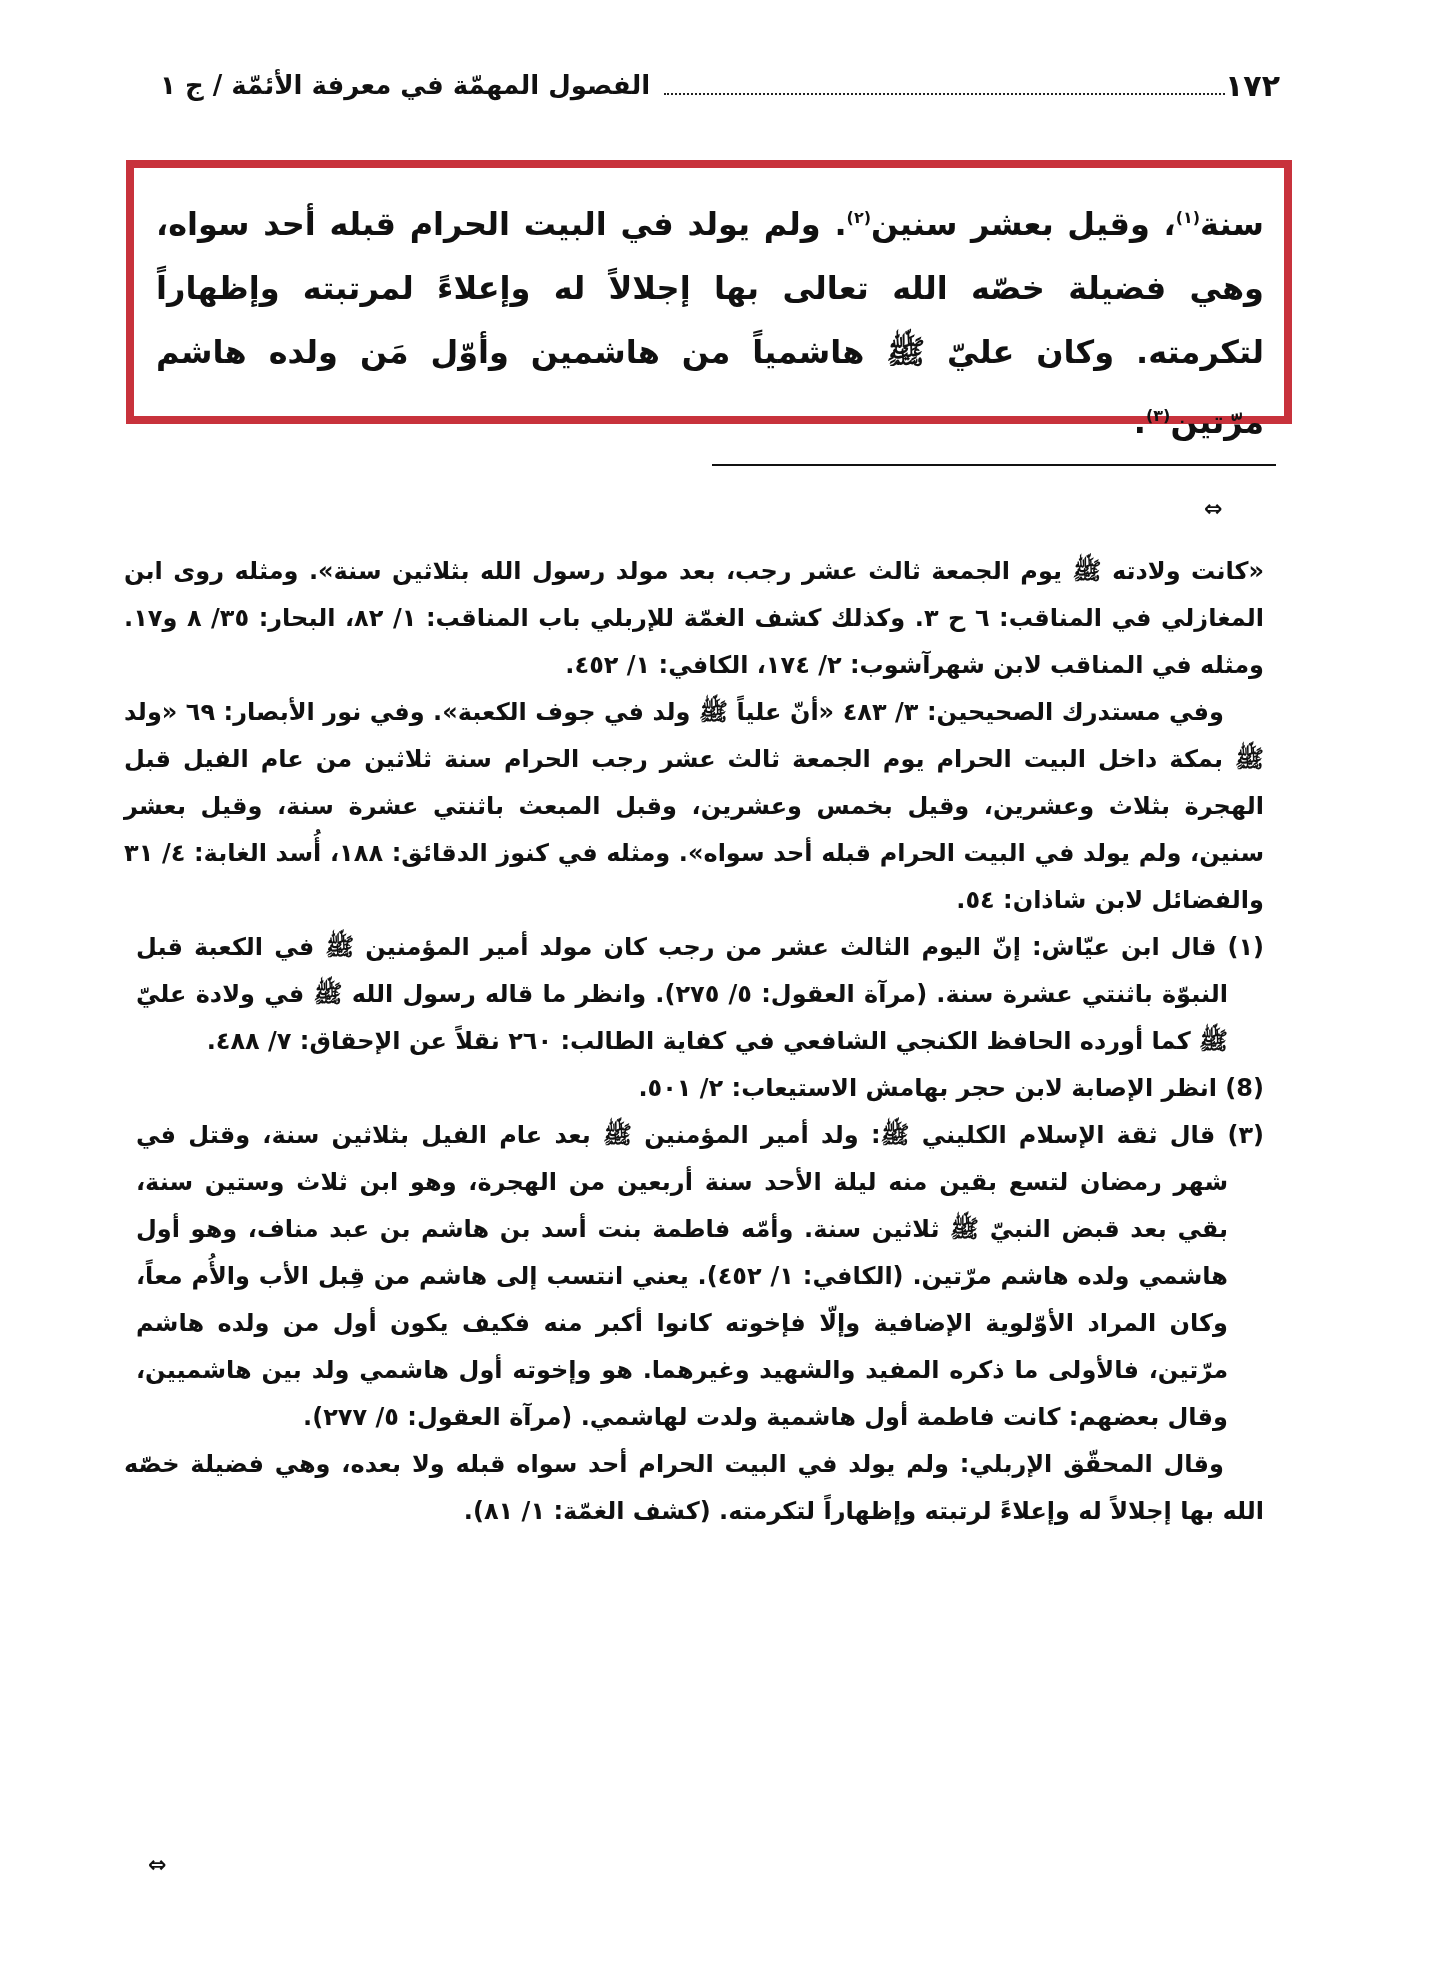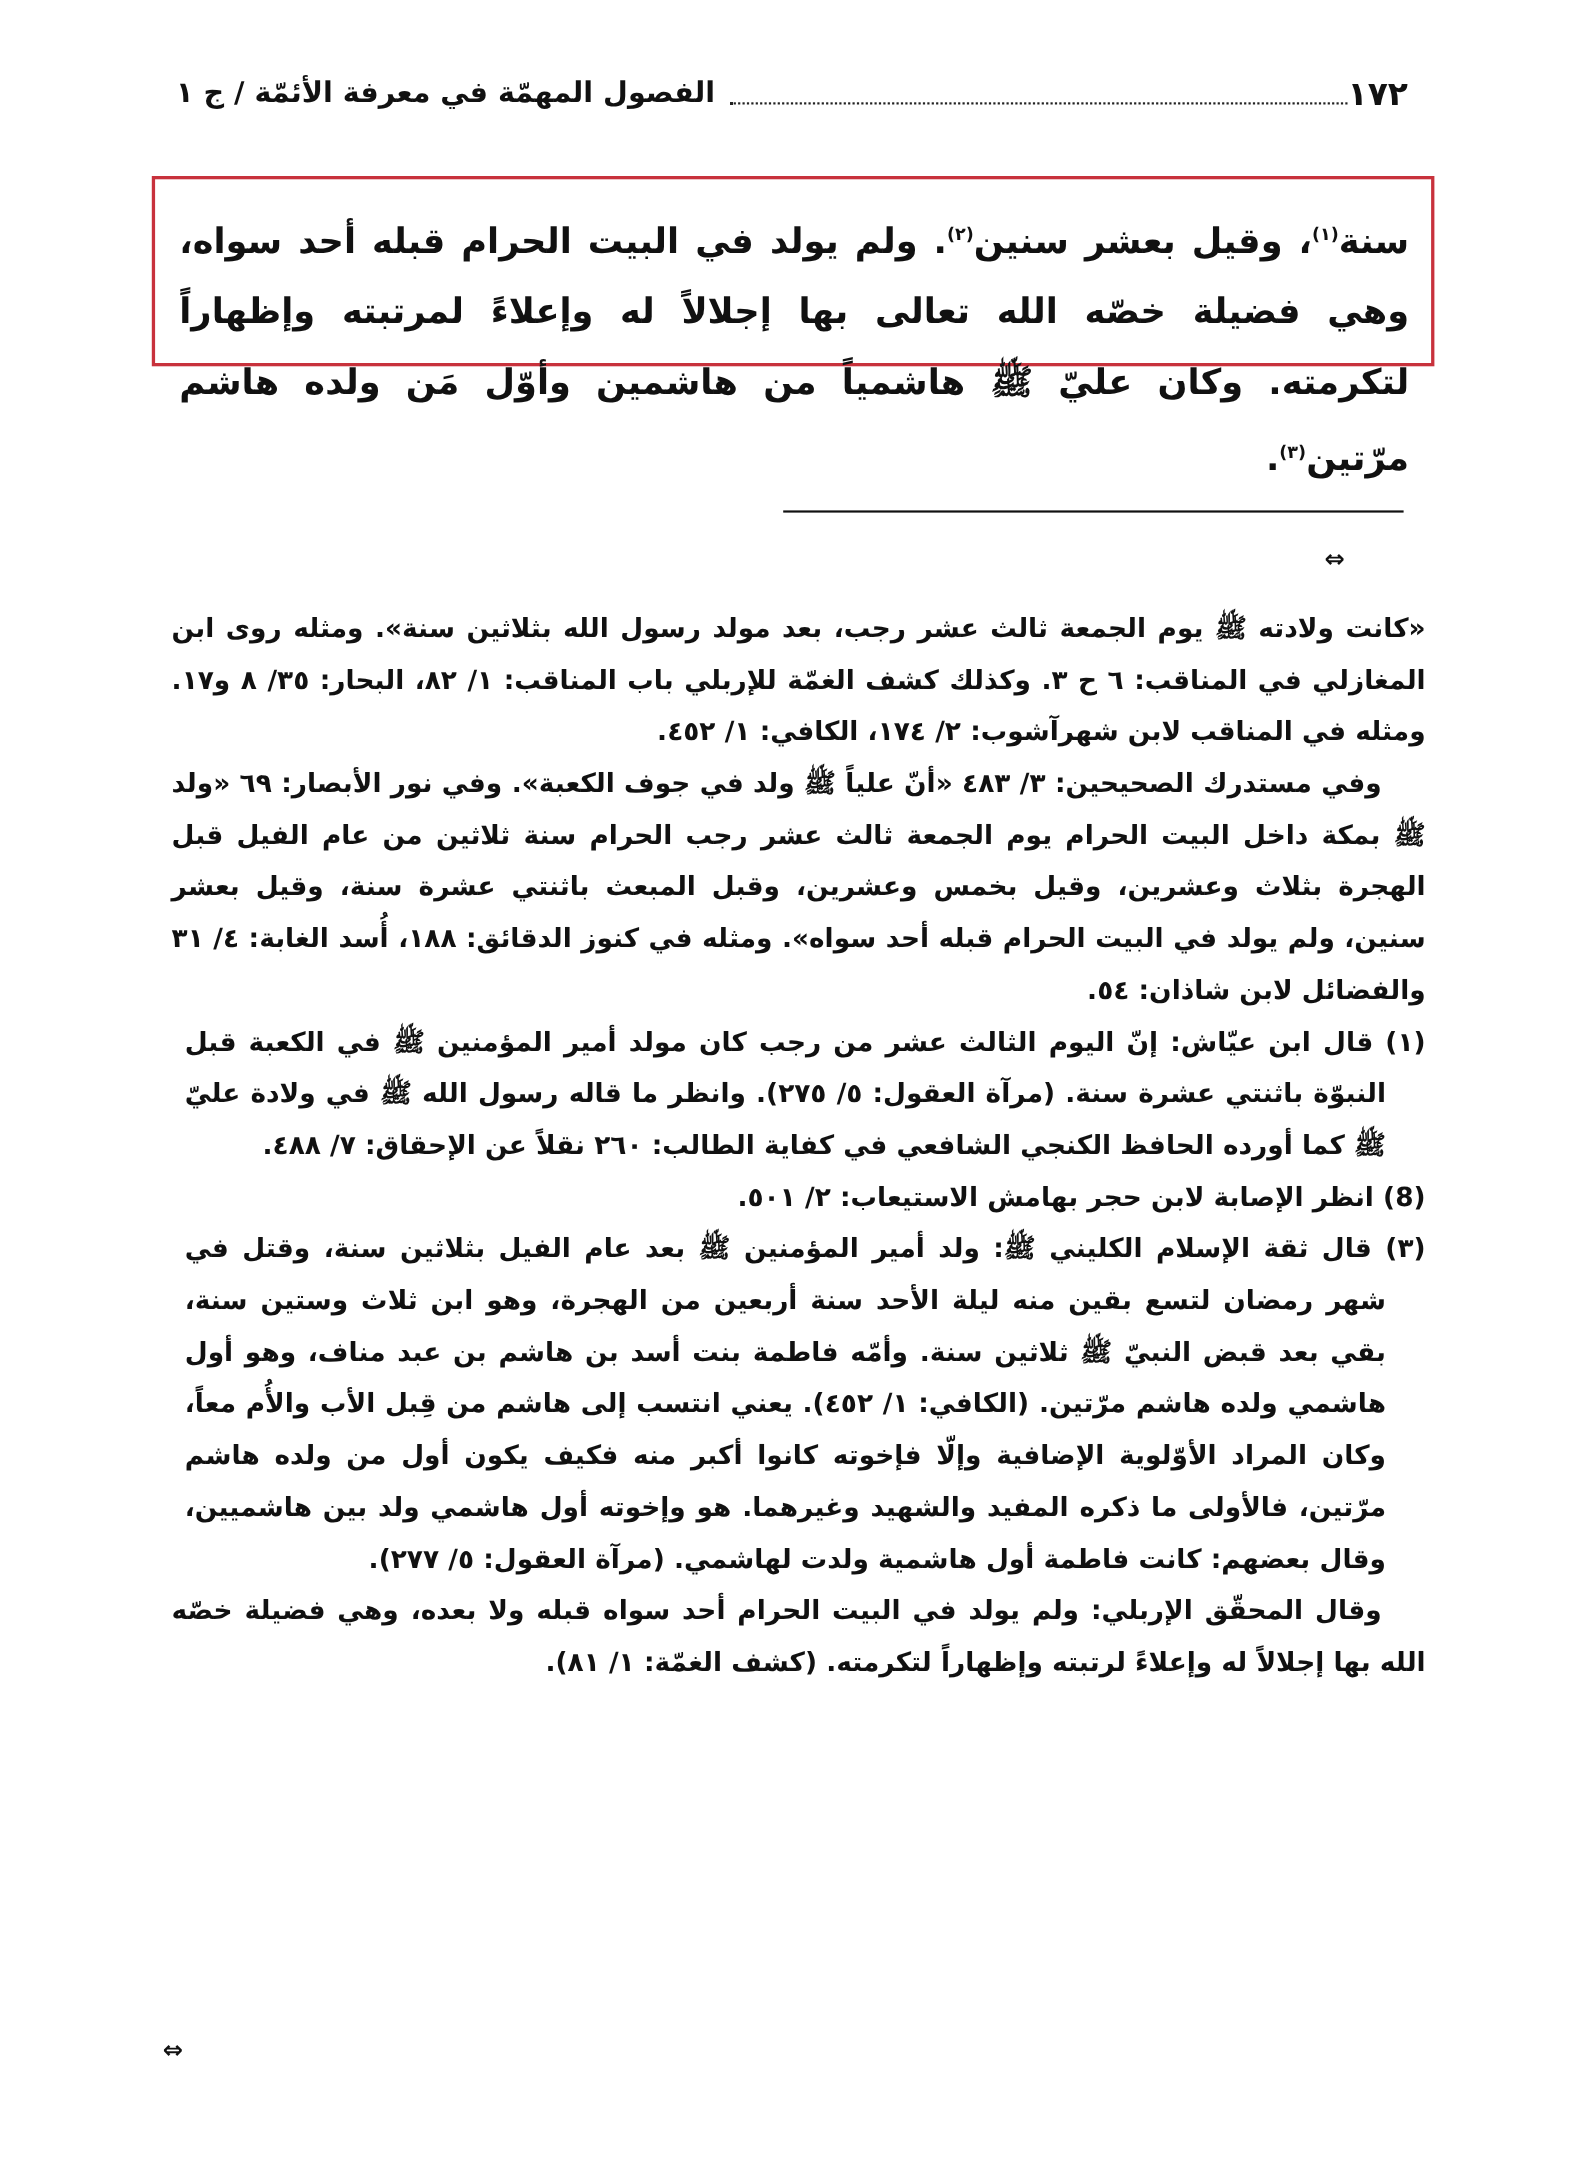--- a/index.html
+++ b/index.html
@@ -6,34 +6,34 @@
     body { width: 1430px; height: 1972px; position: relative; overflow: hidden;
            font-family: "DejaVu Sans", sans-serif; color: #111; }
     .page { position: absolute; left: 0; top: 0; width: 1430px; height: 1972px; }
 
     .header { position: absolute; top: 60px; left: 160px; width: 1120px; height: 50px;
               direction: rtl; display: flex; align-items: center; }
     .page-number { font-size: 30px; font-weight: bold; }
     .leader { flex: 1; border-bottom: 2px dotted #222; height: 0; margin-top: 18px; margin-left: 14px; }
     .running-title { font-size: 26px; font-weight: bold; white-space: nowrap; }
 
-    .main-box { position: absolute; left: 126px; top: 160px; width: 1166px; height: 173px;
-                border: 3px solid #c2410c; box-sizing: border-box; margin-left: 12px; }
+    .main-box { position: absolute; left: 126px; top: 160px; width: 1166px; height: 264px;
+                border: 8px solid #c2410c; box-sizing: border-box; }
     .main-text { position: absolute; left: 22px; right: 20px; top: 18px; direction: rtl;
                  font-size: 32px; font-weight: bold; line-height: 64px; text-align: justify; }
     .main-text sup { font-size: 16px; }
 
     .separator { position: absolute; left: 712px; top: 464px; width: 564px; height: 0;
                  border-top: 2px solid #111; }
 
     .continuation-mark { position: absolute; font-size: 22px; font-weight: bold; }
     .mark-top { left: 1204px; top: 496px; }
     .mark-bottom { left: 148px; top: 1852px; }
 
-    .notes { position: absolute; left: 156px; width: 1140px; top: 548px; direction: rtl;
+    .notes { position: absolute; left: 124px; width: 1140px; top: 548px; direction: rtl;
              font-size: 24px; font-weight: bold; line-height: 47px; text-align: justify; }
     .notes p { margin: 0; }
     .notes .indent { text-indent: 40px; }
     .notes .fn { padding-right: 0; }
     .notes .fn-body { display: block; padding-right: 36px; text-indent: -36px; margin-left: 12px; }
   </style>
 </head>
 <body>
 
 <div class="page">

